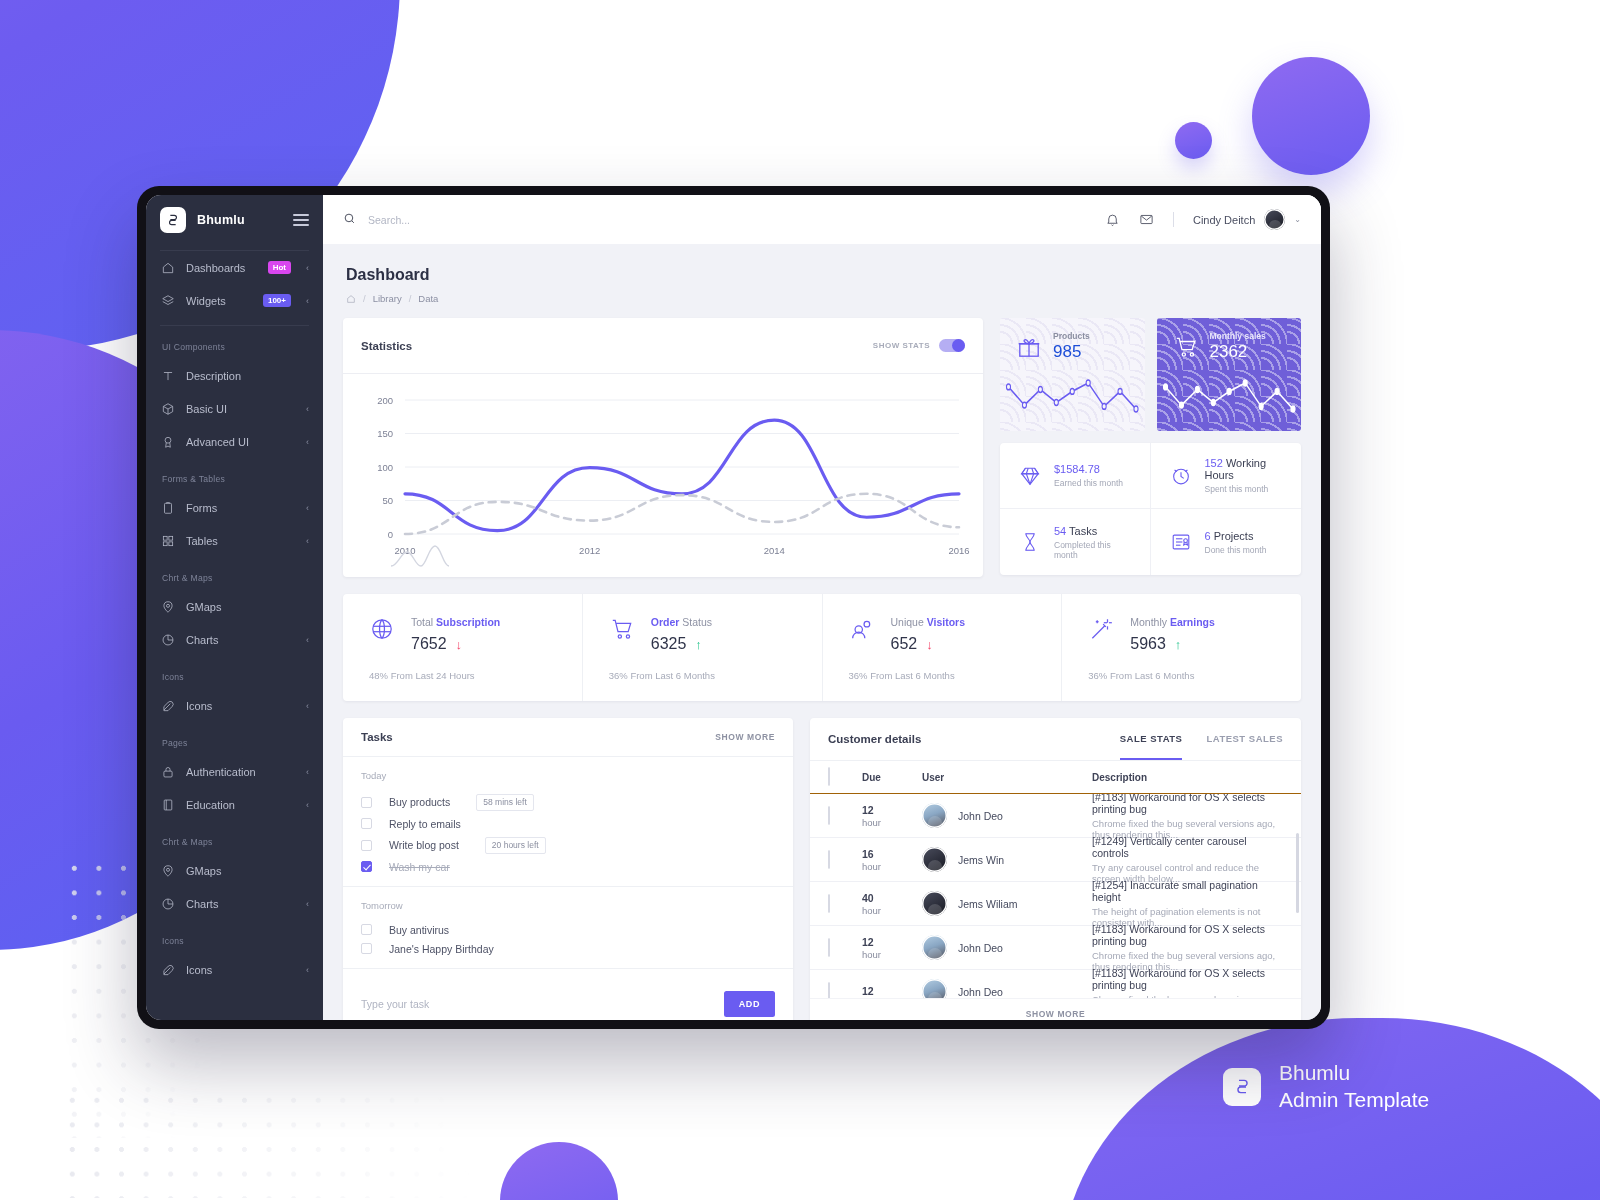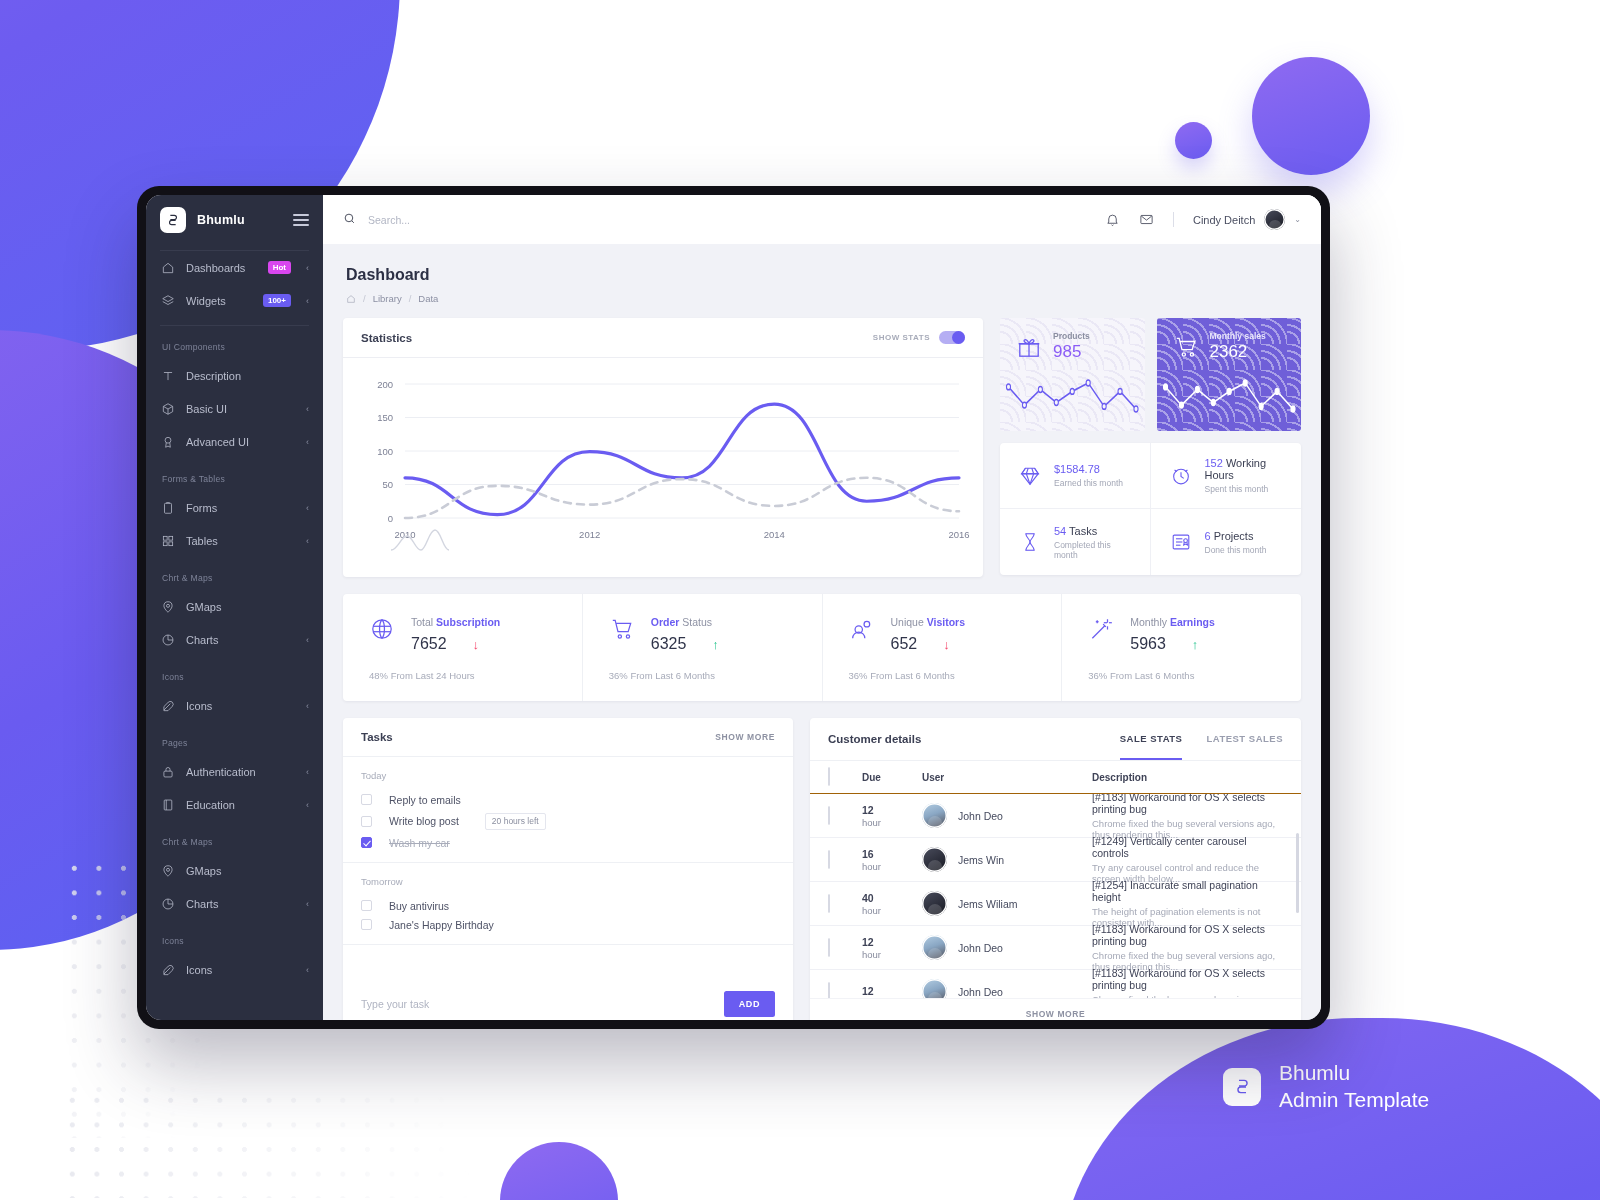--- a/index.html
+++ b/index.html
@@ -164,21 +164,21 @@
   .crumbs .c-home svg { width: 10px; height: 10px; stroke: #9a9eb0; fill: none; stroke-width: 1.4; display:block; }
   .crumbs .sep { color: #c3c6d2; }
   .crumbs .c-item { color: #8c90a3; }
 
   .card { background: #fff; border-radius: 4px; box-shadow: 0 1px 3px rgba(40,40,70,.07); }
 
   
   .row1 { display: flex; gap: 17px; align-items: flex-start; }
   .stats-card { width: 640px; flex: none; height: 259px; }
   .stats-head {
-    height: 40px; display: flex; align-items: center; padding: 0 18px;
+    height: 56px; display: flex; align-items: center; padding: 0 18px;
     border-bottom: 1px solid #edeef3;
   }
   .stats-title { font-size: 11.5px; color: #3b3f53; font-weight: 600; }
   .stats-toggle-wrap { margin-left: auto; display: flex; align-items: center; gap: 9px; }
   .stats-toggle-label { font-size: 8px; color: #a8acba; letter-spacing: .5px; font-weight: 600; }
   .switch {
     width: 26px; height: 13px; border-radius: 7px; background: #b5aef3; position: relative; cursor: pointer;
   }
   .switch i { position: absolute; right: 0; top: 0; width: 13px; height: 13px; border-radius: 50%; background: #6a5cf1; }
 
@@ -208,21 +208,21 @@
       radial-gradient(circle at 0 26px, transparent 25px, rgba(226,224,240,.85) 25px, rgba(226,224,240,.85) 27px, transparent 27px);
   }
   .spark-top { position: relative; display: flex; align-items: center; gap: 11px; }
   .spark-icon svg { width: 26px; height: 26px; fill: none; stroke-width: 1.2; display: block; }
   .spark-card.light .spark-icon svg { stroke: #6a5cf1; }
   .spark-card.purple .spark-icon svg { stroke: #ffffff; }
   .spark-label { font-size: 8.5px; font-weight: 600; }
   .spark-card.light .spark-label { color: #8b8fa1; }
   .spark-card.purple .spark-label { color: #e9e6fb; }
   .spark-value { font-size: 17px; font-weight: 400; margin-top: 1px; }
-  .spark-card.light .spark-value { color: #8b5cf6; }
+  .spark-card.light .spark-value { color: #1d4ed8; }
   .spark-card.purple .spark-value { color: #fff; }
   .spark-line { position: absolute; left: 0; right: 0; bottom: 14px; }
 
   .mini-card { flex: 1; display: flex; flex-wrap: wrap; }
   .mini-cell {
     width: 50%; height: 66px; display: flex; align-items: center; gap: 13px;
     padding: 0 19px; border-right: 1px solid #eff0f5; border-bottom: 1px solid #eff0f5;
   }
   .mini-cell:nth-child(2n) { border-right: none; }
   .mini-cell:nth-child(n+3) { border-bottom: none; }
@@ -234,21 +234,21 @@
   
   .kpi-row { display: flex; margin-top: 17px; }
   .kpi {
     flex: 1; padding: 22px 26px 20px; border-right: 1px solid #eef0f4;
   }
   .kpi:last-child { border-right: none; }
   .kpi-top { display: flex; align-items: flex-start; gap: 16px; }
   .kpi-ic svg { width: 26px; height: 26px; stroke: #6a5cf1; fill: none; stroke-width: 1.15; display: block; }
   .kpi-label { font-size: 10.5px; color: #8e92a4; }
   .kpi-label b { color: #6a5cf1; font-weight: 700; }
-  .kpi-val { font-size: 16px; color: #30344a; margin-top: 7px; display: flex; align-items: center; gap: 26px; }
+  .kpi-val { font-size: 16px; color: #30344a; margin-top: 7px; display: flex; align-items: center; gap: 9px; }
   .kpi-arrow { font-size: 13px; font-weight: 700; }
   .kpi-arrow.down { color: #f4456a; }
   .kpi-arrow.up { color: #22c38b; }
   .kpi-foot { font-size: 9.5px; color: #a7abb9; margin-top: 17px; }
 
   
   .row3 { display: flex; gap: 17px; margin-top: 17px; align-items: flex-start; }
   .tasks-card { width: 450px; flex: none; height: 310px; display: flex; flex-direction: column; }
   .card-head {
     height: 39px; display: flex; align-items: center; padding: 0 18px;
@@ -833,20 +833,25 @@
         <section class="card tasks-card">
           <div class="card-head">
             <div class="card-head-title">Tasks</div>
             <div class="show-more-link">SHOW MORE</div>
           </div>
           <div id="task-groups">
                 <div class="task-group">
                   <div class="task-group-title">Today</div>
                   <div class="task">
                     <span class="cbox"></span>
+                    <span class="task-text">Buy products</span>
+                    <span class="task-pill">58 mins left</span>
+                  </div>
+                  <div class="task">
+                    <span class="cbox"></span>
                     <span class="task-text">Reply to emails</span>
                   </div>
                   <div class="task">
                     <span class="cbox"></span>
                     <span class="task-text">Write blog post</span>
                     <span class="task-pill">20 hours left</span>
                   </div>
                   <div class="task done">
                     <span class="cbox checked"></span>
                     <span class="task-text">Wash my car</span>

